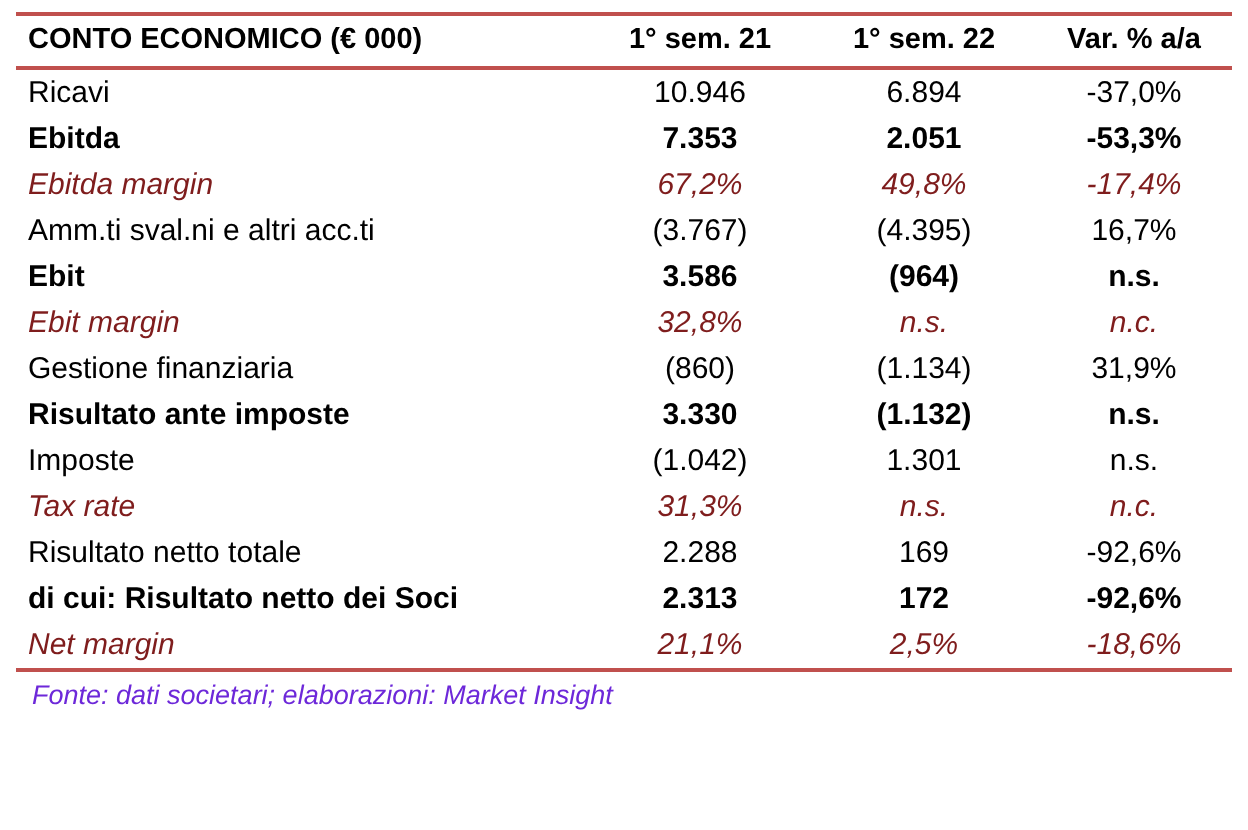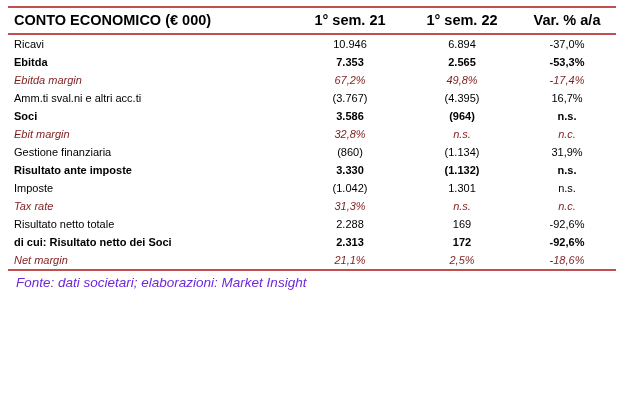--- a/index.html
+++ b/index.html
@@ -40,21 +40,21 @@
   }
   th.head-label {
     text-align: left;
     padding-left: 6px;
   }
   th.head-num {
     text-align: center;
   }
 
   table.fin tbody td {
-    font-size: 11px;
+    font-size: 15px;
     padding: 3px 6px 3px 6px;
     vertical-align: middle;
     white-space: nowrap;
   }
   td.lbl { text-align: left; padding-left: 8px; }
   td.num { text-align: center; }
 
   tr.bold td { font-weight: bold; }
   tr.ital td { font-style: italic; color: #7f1d1d; }
 
@@ -94,37 +94,37 @@
     <tbody id="fin-body">
         <tr>
           <td class="lbl">Ricavi</td>
           <td class="num">10.946</td>
           <td class="num">6.894</td>
           <td class="num">-37,0%</td>
         </tr>
         <tr class="bold">
           <td class="lbl">Ebitda</td>
           <td class="num">7.353</td>
-          <td class="num">2.565</td>
+          <td class="num">2.051</td>
           <td class="num">-53,3%</td>
         </tr>
         <tr class="ital">
           <td class="lbl">Ebitda margin</td>
           <td class="num">67,2%</td>
           <td class="num">49,8%</td>
           <td class="num">-17,4%</td>
         </tr>
         <tr>
           <td class="lbl">Amm.ti sval.ni e altri acc.ti</td>
           <td class="num">(3.767)</td>
           <td class="num">(4.395)</td>
           <td class="num">16,7%</td>
         </tr>
         <tr class="bold">
-          <td class="lbl">Soci</td>
+          <td class="lbl">Ebit</td>
           <td class="num">3.586</td>
           <td class="num">(964)</td>
           <td class="num">n.s.</td>
         </tr>
         <tr class="ital">
           <td class="lbl">Ebit margin</td>
           <td class="num">32,8%</td>
           <td class="num">n.s.</td>
           <td class="num">n.c.</td>
         </tr>

